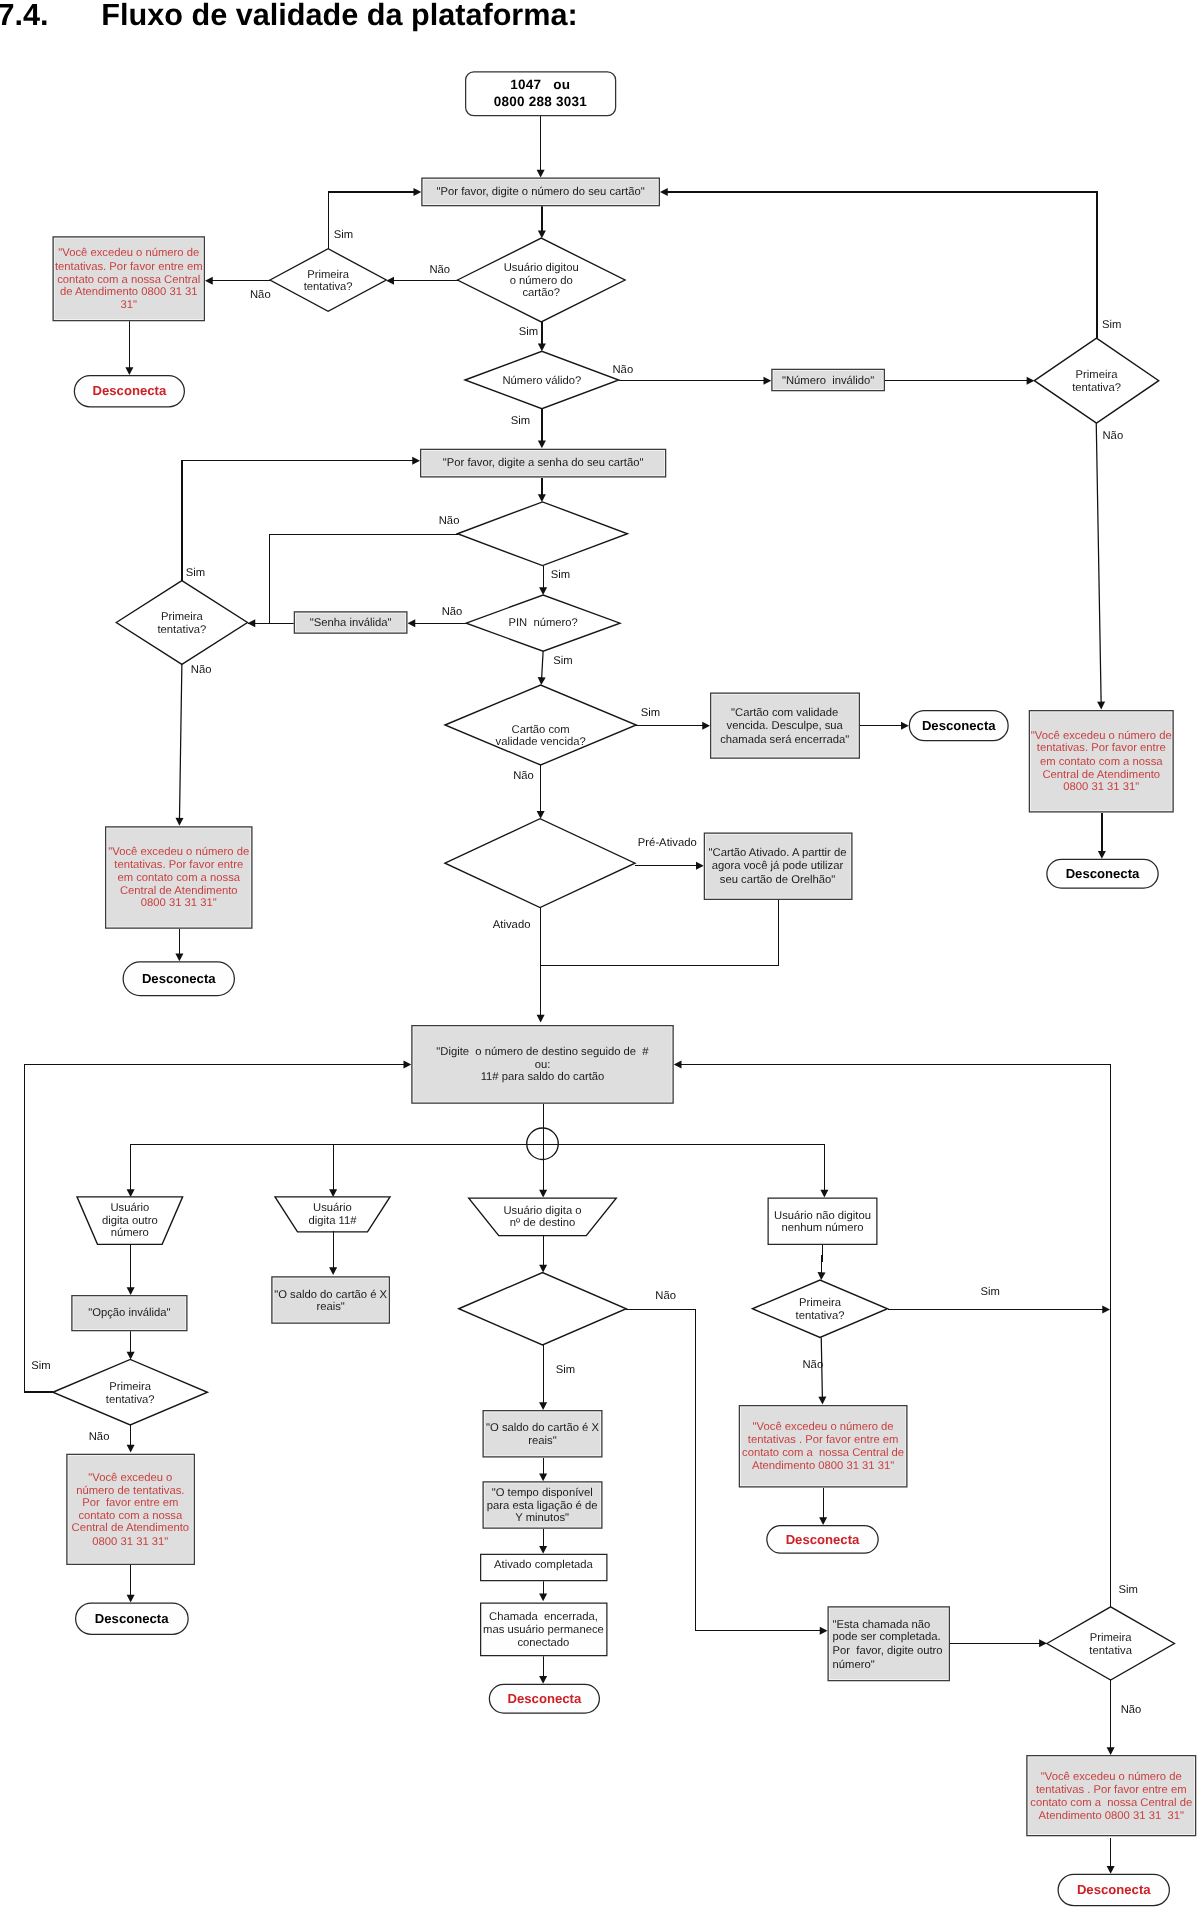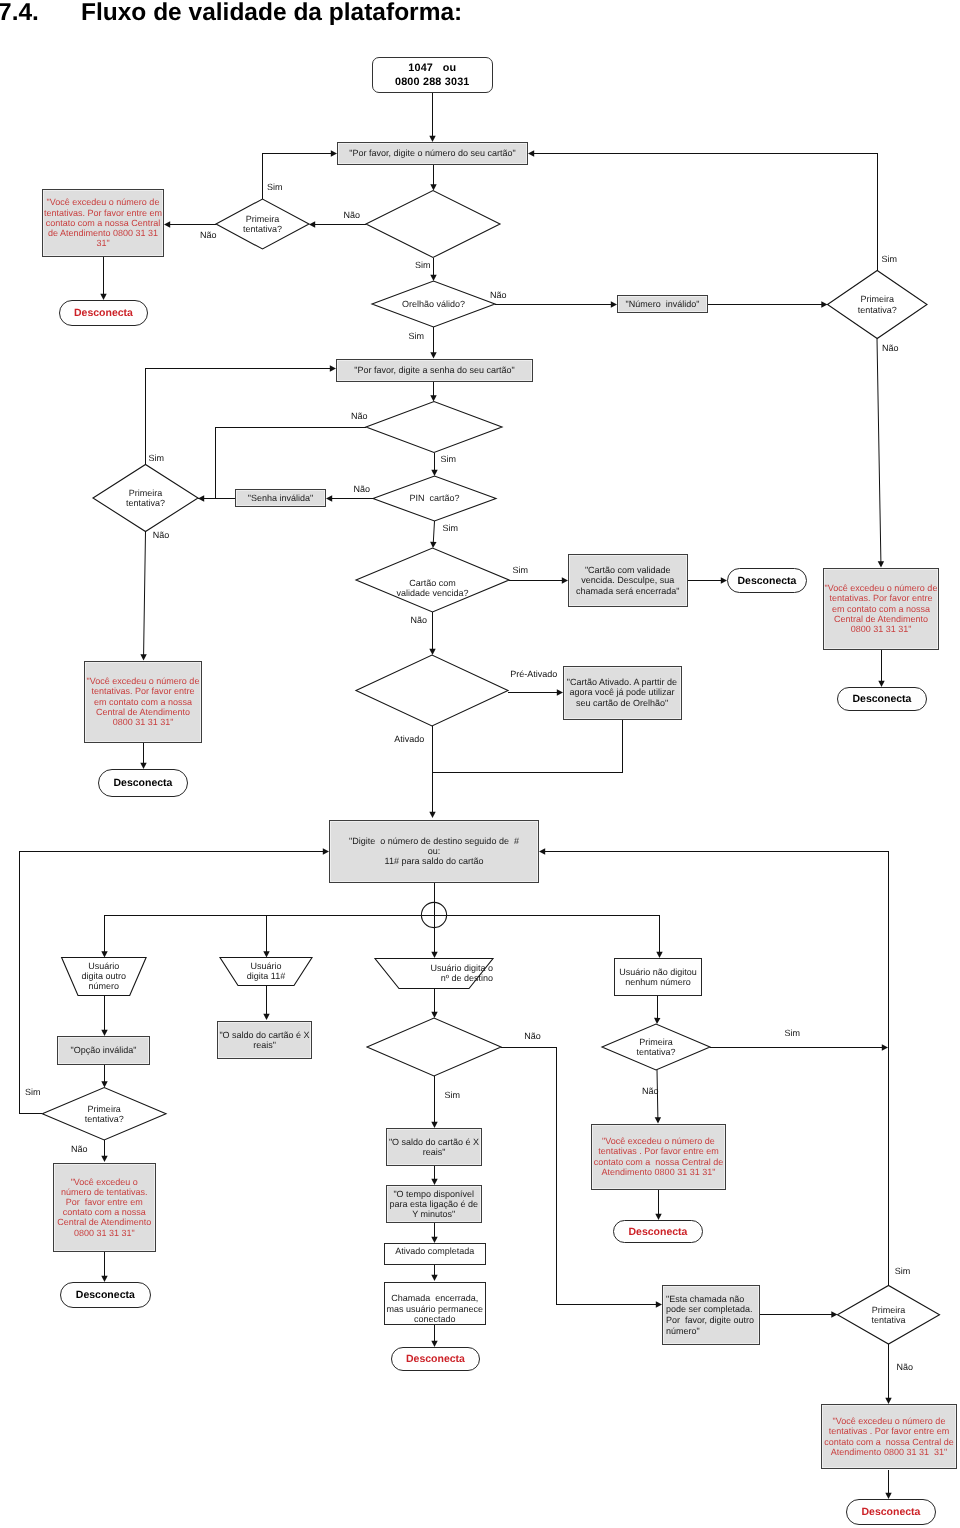--- a/index.html
+++ b/index.html
@@ -173,43 +173,46 @@
 <path d="M 888.50,1470.00 L 888.50,1493.80" fill="none" stroke="#111111" stroke-width="1" shape-rendering="crispEdges"></path>
 <polygon points="888.50,1499.00 885.30,1492.80 891.70,1492.80" fill="#111"></polygon>
 <circle cx="434" cy="915" r="12.6" fill="none" stroke="#161616" stroke-width="1.1"></circle>
 </svg>
 <div class="node sh-startbox" style="left:371.5px;top:57.0px;width:121.5px;height:35.5px;font-size:10.8px;line-height:14.2px;">
       <span class="tx">1047   ou<br>0800 288 3031</span>
     </div>
 <div class="node sh-process" style="left:337.0px;top:142.0px;width:191.0px;height:22.5px;font-size:9.0px;line-height:10.2px;">
       <span class="tx">"Por favor, digite o número do seu cartão"</span>
     </div>
+<div class="node sh-dia" style="left:366.0px;top:190.5px;width:134.0px;height:67.0px;font-size:9.0px;line-height:10.2px;">
+      <span class="tx">Usuário digitou<br>o número do<br>cartão?</span>
+    </div>
 <div class="node sh-dia" style="left:216.0px;top:199.0px;width:93.0px;height:50.0px;font-size:9.0px;line-height:10.2px;">
       <span class="tx">Primeira<br>tentativa?</span>
     </div>
 <div class="node sh-process-red" style="left:42.0px;top:189.0px;width:122.0px;height:68.0px;font-size:9.0px;line-height:10.2px;">
       <span class="tx">"Você excedeu o número de<br>tentativas. Por favor entre em<br>contato com a nossa Central<br>de Atendimento 0800 31 31<br>31"</span>
     </div>
 <div class="node sh-term t-red" style="left:59.0px;top:300.0px;width:89.0px;height:26.0px;font-size:10.5px;line-height:12.0px;">
       <span class="tx">Desconecta</span>
     </div>
 <div class="node sh-dia" style="left:372.0px;top:281.0px;width:123.0px;height:46.0px;font-size:9.0px;line-height:10.2px;">
-      <span class="tx">Orelhão válido?</span>
+      <span class="tx">Número válido?</span>
     </div>
 <div class="node sh-process" style="left:617.0px;top:294.5px;width:91.0px;height:18.5px;font-size:9.0px;line-height:10.2px;">
       <span class="tx">"Número  inválido"</span>
     </div>
 <div class="node sh-dia" style="left:827.5px;top:270.5px;width:99.5px;height:68.0px;font-size:9.0px;line-height:10.2px;">
       <span class="tx">Primeira<br>tentativa?</span>
     </div>
 <div class="node sh-process" style="left:336.0px;top:358.5px;width:197.0px;height:23.5px;font-size:9.0px;line-height:10.2px;">
       <span class="tx">"Por favor, digite a senha do seu cartão"</span>
     </div>
 <div class="node sh-dia" style="left:373.0px;top:476.0px;width:123.0px;height:45.0px;font-size:9.0px;line-height:10.2px;">
-      <span class="tx">PIN  cartão?</span>
+      <span class="tx">PIN  número?</span>
     </div>
 <div class="node sh-process" style="left:235.0px;top:489.0px;width:91.0px;height:18.0px;font-size:9.0px;line-height:10.2px;">
       <span class="tx">"Senha inválida"</span>
     </div>
 <div class="node sh-dia" style="left:93.0px;top:464.5px;width:105.0px;height:67.0px;font-size:9.0px;line-height:10.2px;">
       <span class="tx">Primeira<br>tentativa?</span>
     </div>
 <div class="node sh-dia" style="left:356.0px;top:556px;width:153.0px;height:64.0px;font-size:9.0px;line-height:10.2px;">
       <span class="tx">Cartão com<br>validade vencida?</span>
     </div>
@@ -236,21 +239,21 @@
     </div>
 <div class="node sh-process" style="left:329.0px;top:819.5px;width:210.0px;height:63.0px;font-size:9.0px;line-height:10.2px;">
       <span class="tx">"Digite  o número de destino seguido de  #<br>ou:<br>11# para saldo do cartão</span>
     </div>
 <div class="node sh-inp" style="left:61.6px;top:957.5px;width:84.5px;height:37.5px;font-size:9.0px;line-height:10.2px;">
       <span class="tx">Usuário<br>digita outro<br>número</span>
     </div>
 <div class="node sh-inp" style="left:220.0px;top:957.5px;width:92.0px;height:27.5px;font-size:9.0px;line-height:10.2px;">
       <span class="tx">Usuário<br>digita 11#</span>
     </div>
-<div class="node sh-inp" style="left:375.0px;top:958.0px;width:118.0px;height:30.0px;font-size:9.0px;line-height:10.2px;text-align:right;">
+<div class="node sh-inp" style="left:375.0px;top:958.0px;width:118.0px;height:30.0px;font-size:9.0px;line-height:10.2px;">
       <span class="tx">Usuário digita o<br>nº de destino</span>
     </div>
 <div class="node sh-plain" style="left:614.0px;top:958.0px;width:88.0px;height:38.0px;font-size:9.0px;line-height:10.2px;">
       <span class="tx">Usuário não digitou<br>nenhum número</span>
     </div>
 <div class="node sh-process" style="left:57.0px;top:1036.0px;width:93.0px;height:29.0px;font-size:9.0px;line-height:10.2px;">
       <span class="tx">"Opção inválida"</span>
     </div>
 <div class="node sh-process" style="left:217.0px;top:1021.0px;width:95.0px;height:38.0px;font-size:9.0px;line-height:10.2px;">
       <span class="tx">"O saldo do cartão é X<br>reais"</span>
@@ -269,21 +272,21 @@
     </div>
 <div class="node sh-process" style="left:386.0px;top:1128.0px;width:96.0px;height:38.0px;font-size:9.0px;line-height:10.2px;">
       <span class="tx">"O saldo do cartão é X<br>reais"</span>
     </div>
 <div class="node sh-process" style="left:385.5px;top:1185.0px;width:96.5px;height:38.0px;font-size:9.0px;line-height:10.2px;">
       <span class="tx">"O tempo disponível<br>para esta ligação é de<br>Y minutos"</span>
     </div>
 <div class="node sh-plain" style="left:383.5px;top:1243.0px;width:102.5px;height:22.0px;font-size:9.0px;line-height:10.2px;align-items:flex-start;padding-top:2.4px;">
       <span class="tx">Ativado completada</span>
     </div>
-<div class="node sh-plain" style="left:383.5px;top:1282.0px;width:102.5px;height:43.0px;font-size:9.0px;line-height:10.2px;align-items:flex-end;padding-top:0;">
+<div class="node sh-plain" style="left:383.5px;top:1282.0px;width:102.5px;height:43.0px;font-size:9.0px;line-height:10.2px;align-items:center;padding-top:0;">
       <span class="tx">Chamada  encerrada,<br>mas usuário permanece<br>conectado</span>
     </div>
 <div class="node sh-term t-red" style="left:391.0px;top:1347.0px;width:89.0px;height:23.5px;font-size:10.5px;line-height:12.0px;">
       <span class="tx">Desconecta</span>
     </div>
 <div class="node sh-process-red" style="left:591.4px;top:1123.5px;width:134.2px;height:66.0px;font-size:9.0px;line-height:10.2px;">
       <span class="tx">"Você excedeu o número de<br>tentativas . Por favor entre em<br>contato com a  nossa Central de<br>Atendimento 0800 31 31 31"</span>
     </div>
 <div class="node sh-term t-red" style="left:613.0px;top:1220.0px;width:90.0px;height:23.0px;font-size:10.5px;line-height:12.0px;">
       <span class="tx">Desconecta</span>

